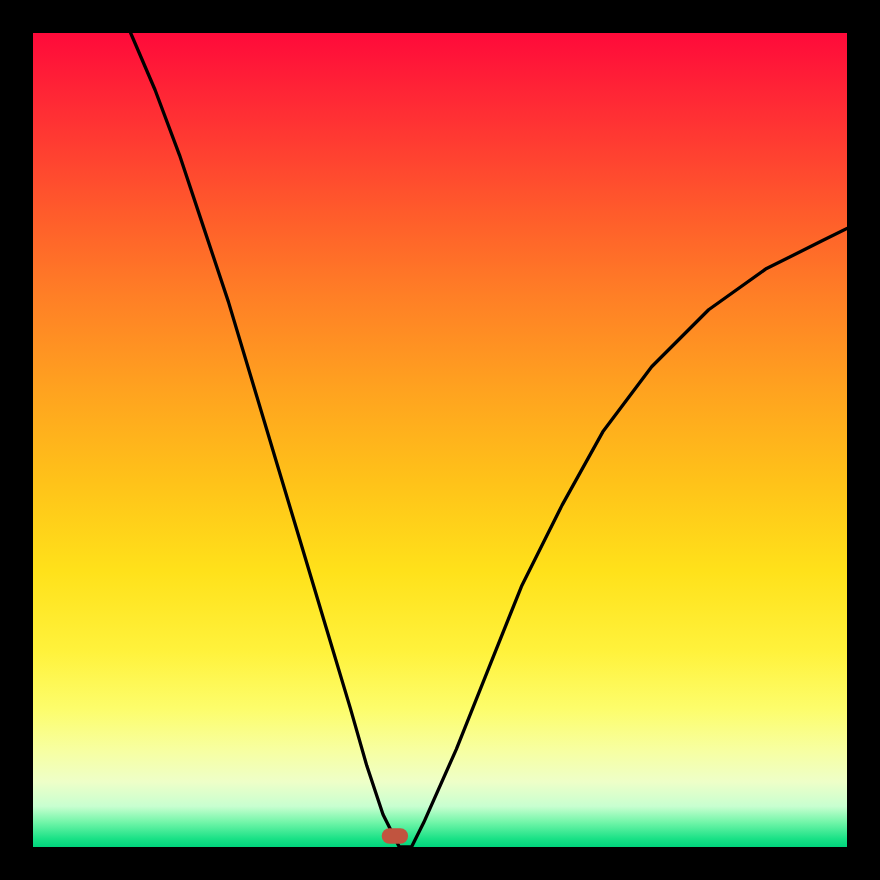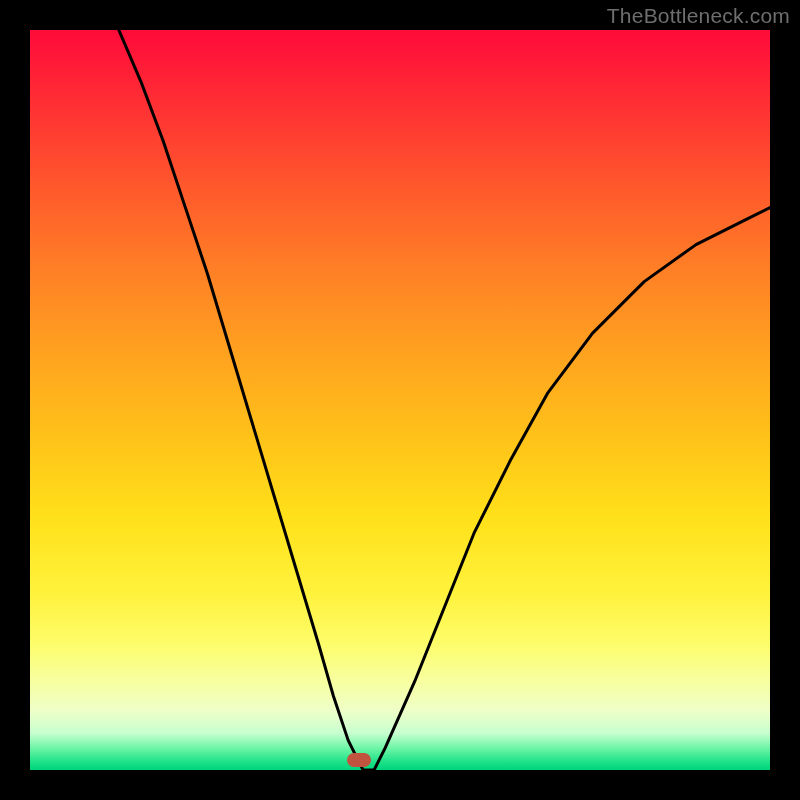--- a/index.html
+++ b/index.html
@@ -65,21 +65,20 @@
     font-family: Arial, Helvetica, sans-serif;
     font-size: 21px;
     color: #6e6e6e;
     letter-spacing: 0.2px;
   }
 </style>
 </head>
 <body>
 
 <div class="frame">
-  <div class="watermark">TheBottleneck.com</div>
 
   <div class="plot-area">
     <div class="gradient"></div>
 
     <svg class="curve-svg" viewBox="0 0 740 740" preserveAspectRatio="none">
       <path id="curve-path" fill="none" stroke="#000" stroke-width="3" stroke-linecap="round" stroke-linejoin="round" d="M88.8 0.0 L111.0 51.8 L133.2 111.0 L155.4 177.6 L177.6 244.2 L199.8 318.2 L222.0 392.2 L244.2 466.2 L266.4 540.2 L288.6 614.2 L303.4 666.0 L318.2 710.4 L333.0 740.0 L344.1 740.0 L355.2 717.8 L384.8 651.2 L414.4 577.2 L444.0 503.2 L481.0 429.2 L518.0 362.6 L562.4 303.4 L614.2 251.6 L666.0 214.6 L717.8 188.7 L740.0 177.6"></path>
     </svg>
 
     <div id="marker" class="marker" style="left: 317.3px; top: 723.38px;"></div>
   </div>

